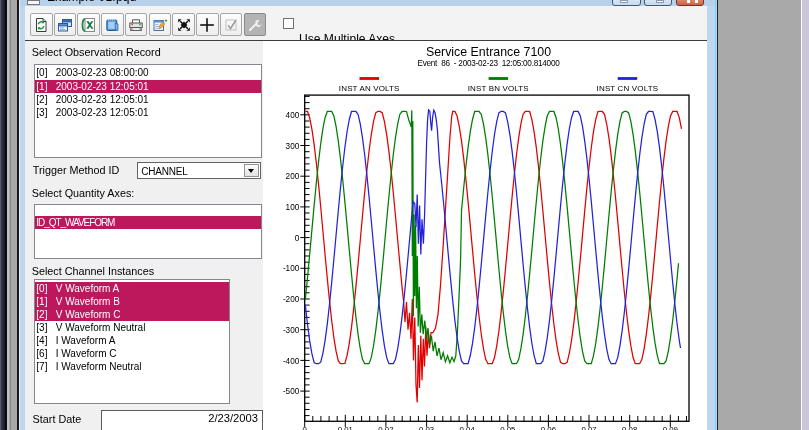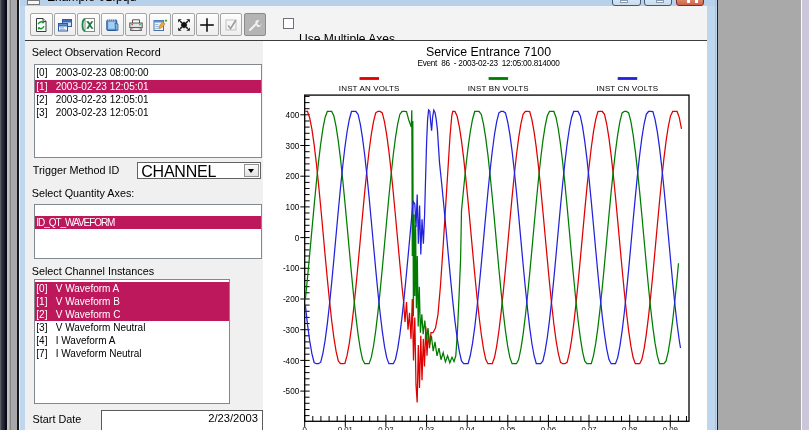--- a/index.html
+++ b/index.html
@@ -140,36 +140,37 @@
 
 <span class="abs lbl" style="left:31.7px;top:46.3px">Select Observation Record</span>
 <div class="abs lbox" style="left:33.5px;top:63.8px;width:228.7px;height:94.6px;padding-top:1.7px">
     <div>[0]&nbsp;&nbsp;&nbsp;2003-02-23 08:00:00</div>
     <div class="sel">[1]&nbsp;&nbsp;&nbsp;2003-02-23 12:05:01</div>
     <div>[2]&nbsp;&nbsp;&nbsp;2003-02-23 12:05:01</div>
     <div>[3]&nbsp;&nbsp;&nbsp;2003-02-23 12:05:01</div>
   </div>
 <span class="abs lbl" style="left:32.8px;top:164.2px">Trigger Method ID</span>
 <div class="abs" style="left:137px;top:161.8px;width:123.8px;height:17.5px;background:#fff;border:1.4px solid #636363;box-sizing:border-box">
-  <span class="abs" style="left:3.2px;top:1.8px;font-size:16px;letter-spacing:-0.2px;line-height:13px">CHANNEL</span>
+  <span class="abs" style="left:3.2px;top:1.8px;font-size:10px;letter-spacing:-0.2px;line-height:13px">CHANNEL</span>
   <div class="abs" style="right:0.8px;top:0.8px;width:15.5px;height:13px;background:linear-gradient(#fcfcfc,#e2e2e2);border:1px solid #929292;box-sizing:border-box">
     <div style="margin:4px auto 0;width:0;height:0;border-left:3.8px solid transparent;border-right:3.8px solid transparent;border-top:4px solid #000"></div>
   </div>
 </div>
 <span class="abs lbl" style="left:31.7px;top:186.9px">Select Quantity Axes:</span>
 <div class="abs lbox" style="left:33.5px;top:204px;width:228.7px;height:55px;padding-top:11px">
     <div class="sel" style="letter-spacing:-1.05px">ID_QT_WAVEFORM</div>
   </div>
 <span class="abs lbl" style="left:31.7px;top:265px">Select Channel Instances</span>
 <div class="abs lbox" style="left:33.5px;top:279.3px;width:196px;height:124.6px;padding-top:1.5px">
     <div class="sel">[0]&nbsp;&nbsp;&nbsp;V Waveform A</div>
     <div class="sel">[1]&nbsp;&nbsp;&nbsp;V Waveform B</div>
     <div class="sel">[2]&nbsp;&nbsp;&nbsp;V Waveform C</div>
     <div>[3]&nbsp;&nbsp;&nbsp;V Waveform Neutral</div>
     <div>[4]&nbsp;&nbsp;&nbsp;I Waveform A</div>
+    <div>[6]&nbsp;&nbsp;&nbsp;I Waveform C</div>
     <div>[7]&nbsp;&nbsp;&nbsp;I Waveform Neutral</div>
   </div>
 <span class="abs lbl" style="left:32.6px;top:413px">Start Date</span>
 <div class="abs" style="left:100.5px;top:409.6px;width:162.5px;height:22px;background:#fff;border:1.4px solid #5a5a5a;box-sizing:border-box">
   <div style="font-size:11.2px;line-height:12px;margin-top:1.6px;padding-right:4px;text-align:right">2/23/2003</div>
 </div>
 
 <svg class="abs" style="left:263px;top:41.4px" width="444" height="388.6" viewBox="263 41.4 444 388.6">
   <text x="488.5" y="56.3" font-size="12.4" text-anchor="middle" fill="#000">Service Entrance 7100</text>
   <text x="488.5" y="66.4" font-size="8.2" letter-spacing="-0.25" text-anchor="middle" fill="#000">Event&nbsp;&nbsp;86&nbsp;&nbsp;-&nbsp;2003-02-23&nbsp;&nbsp;12:05:00.814000</text>

